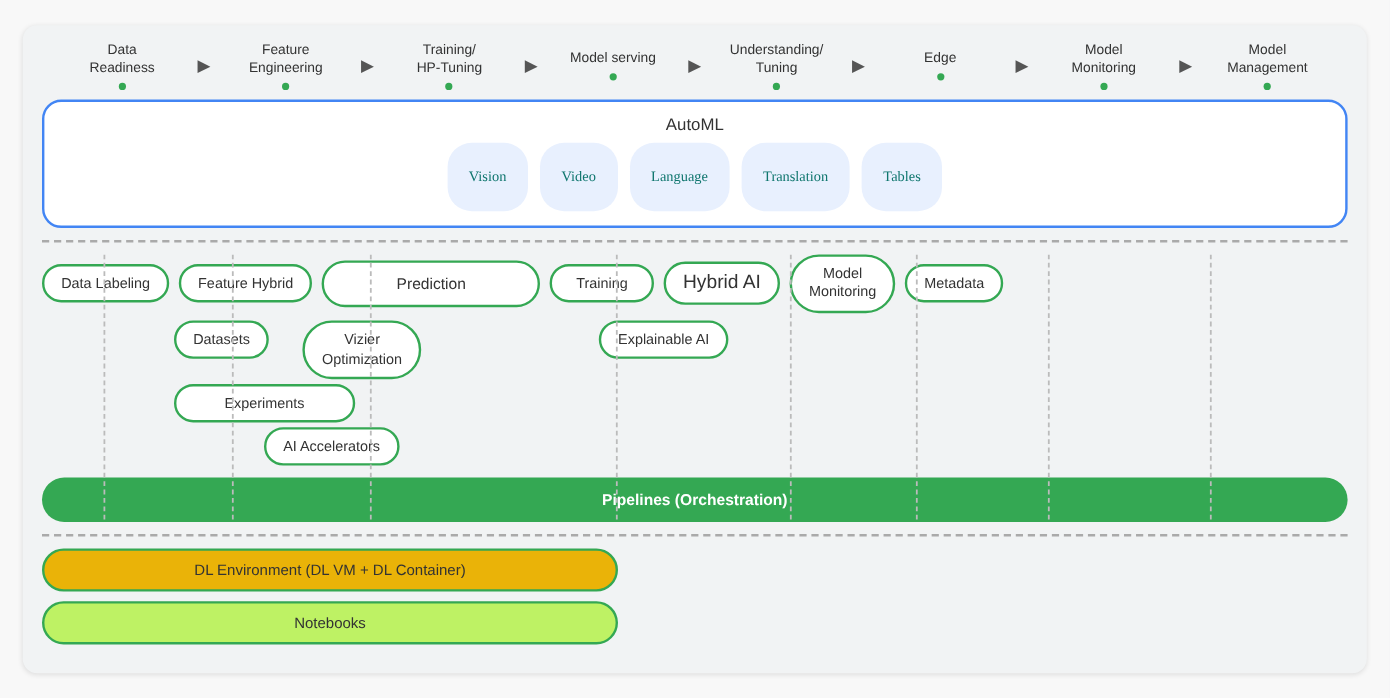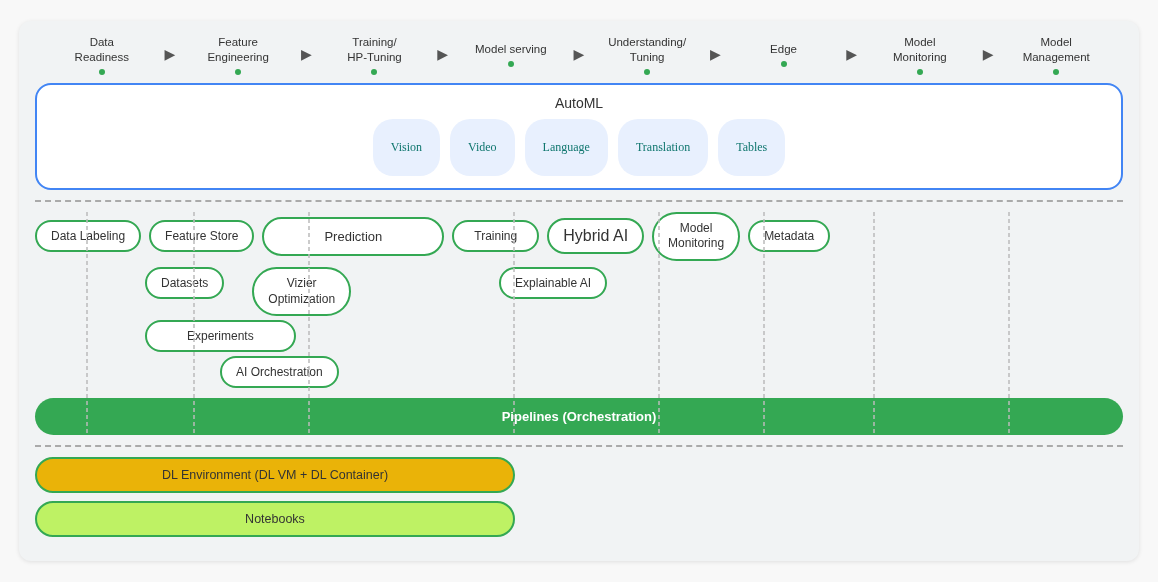--- a/index.html
+++ b/index.html
@@ -240,40 +240,40 @@
       <line x1="290" y1="0" x2="290" y2="100%" stroke="#bbb" stroke-width="1.5" stroke-dasharray="4,3"></line>
       <line x1="495" y1="0" x2="495" y2="100%" stroke="#bbb" stroke-width="1.5" stroke-dasharray="4,3"></line>
       <line x1="640" y1="0" x2="640" y2="100%" stroke="#bbb" stroke-width="1.5" stroke-dasharray="4,3"></line>
       <line x1="745" y1="0" x2="745" y2="100%" stroke="#bbb" stroke-width="1.5" stroke-dasharray="4,3"></line>
       <line x1="855" y1="0" x2="855" y2="100%" stroke="#bbb" stroke-width="1.5" stroke-dasharray="4,3"></line>
       <line x1="990" y1="0" x2="990" y2="100%" stroke="#bbb" stroke-width="1.5" stroke-dasharray="4,3"></line>
     </svg>
 
     <div class="row1" style="display:flex; align-items:center; gap:8px; margin-bottom:6px; flex-wrap:nowrap;">
       <div class="node" style="font-size:12px;">Data Labeling</div>
-      <div class="node" style="font-size:12px;">Feature Store</div>
+      <div class="node" style="font-size:12px;">Feature Hybrid</div>
       <div class="node node-large" style="font-size:13px; padding: 10px 60px;">Prediction</div>
       <div class="node" style="font-size:12px; padding: 7px 20px;">Training</div>
       <div class="node" style="font-size:16px;">Hybrid AI</div>
       <div class="node node-multiline" style="font-size:12px; line-height:1.3; text-align:center;">Model<br>Monitoring</div>
       <div class="node" style="font-size:12px;">Metadata</div>
     </div>
 
     <div style="display:flex; align-items:flex-start; gap:8px; margin-bottom:4px; padding-left: 110px;">
       <div class="node" style="font-size:12px;">Datasets</div>
       <div class="node node-multiline" style="font-size:12px; text-align:center; margin-left:20px;">Vizier<br>Optimization</div>
       <div class="node" style="font-size:12px; margin-left: 140px;">Explainable AI</div>
     </div>
 
     <div style="display:flex; align-items:center; gap:8px; margin-bottom:4px; padding-left: 110px;">
       <div class="node" style="font-size:12px; padding: 7px 40px;">Experiments</div>
     </div>
 
     <div style="display:flex; align-items:center; gap:8px; margin-bottom:8px; padding-left: 185px;">
-      <div class="node" style="font-size:12px;">AI Orchestration</div>
+      <div class="node" style="font-size:12px;">AI Accelerators</div>
     </div>
 
     <div class="green-bar" style="width:100%; border-radius:30px;">
       <span>Pipelines (Orchestration)</span>
     </div>
 
   </div>
 
   <hr class="dashed-sep" style="margin: 10px 16px;">
 

